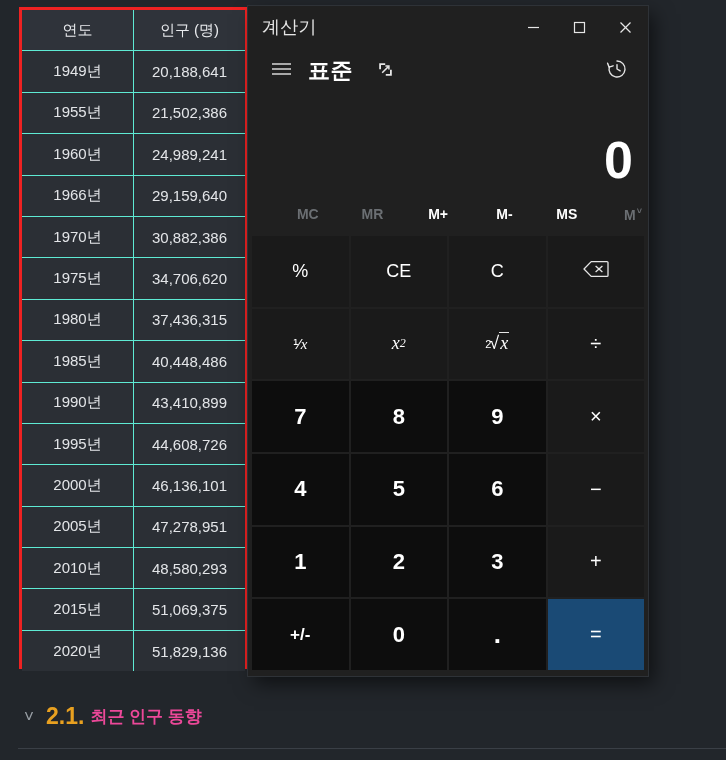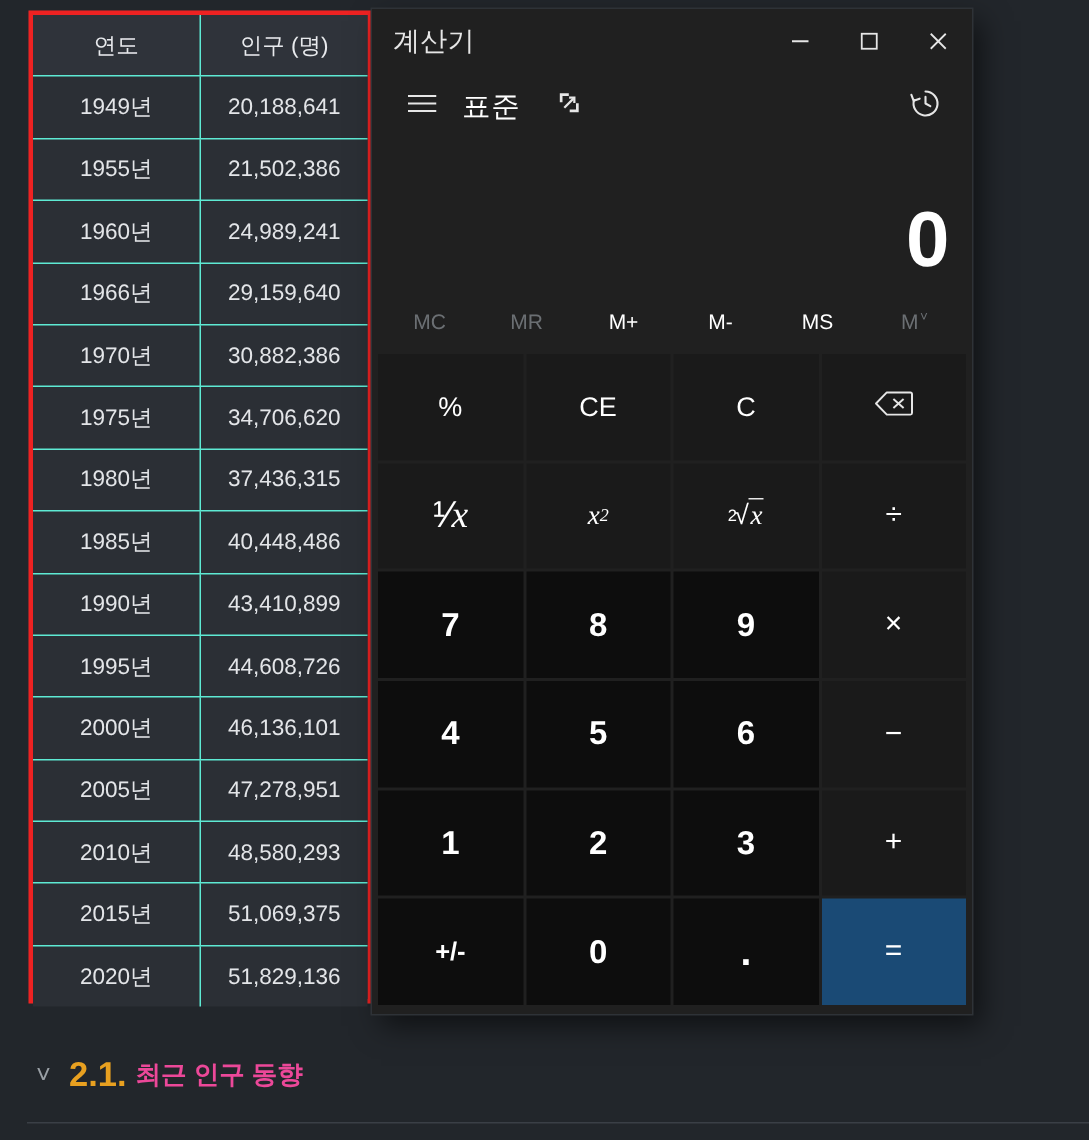--- a/index.html
+++ b/index.html
@@ -104,22 +104,22 @@
     padding: 0 8px 0 16px;
   }
   .navbar .hamburger {
     width: 34px;
     height: 34px;
     display: flex;
     align-items: center;
     justify-content: center;
   }
   .navbar .mode-title {
-    font-size: 19px;
-    font-weight: normal;
+    font-size: 22px;
+    font-weight: bold;
     color: #ffffff;
     margin-left: 10px;
     letter-spacing: 0.5px;
   }
   .navbar .pin-btn {
     width: 36px;
     height: 34px;
     display: flex;
     align-items: center;
     justify-content: center;
@@ -155,23 +155,23 @@
   .memory-row {
     flex: 0 0 auto;
     height: 40px;
     display: flex;
     align-items: center;
     padding: 0 6px;
     box-sizing: border-box;
   }
   .mem-btn {
     flex: 1 1 0;
-    text-align: center;
+    text-align: right;
     font-size: 14px;
-    font-weight: normal;
+    font-weight: bold;
     color: #ffffff;
     line-height: 1;
     padding: 8px 0;
   }
   .mem-btn.disabled { color: #6b6f73; }
   .mem-btn .chev {
     font-size: 9px;
     vertical-align: super;
     margin-left: 1px;
   }
@@ -206,21 +206,21 @@
     font-size: 12px;
     vertical-align: super;
     font-family: "Liberation Serif", serif;
     font-style: italic;
   }
   .key .radix {
     font-size: 11px;
     vertical-align: super;
     margin-right: -2px;
   }
-  .key .frac { font-size: 25px; }
+  .key .frac { font-size: 15px; }
   .key .plusminus { font-size: 17px; }
   .key .dot { font-size: 26px; line-height: 0.5; }
 
   
   #section-heading {
     position: absolute;
     left: 18px;
     top: 703px;
     display: flex;
     align-items: center;

